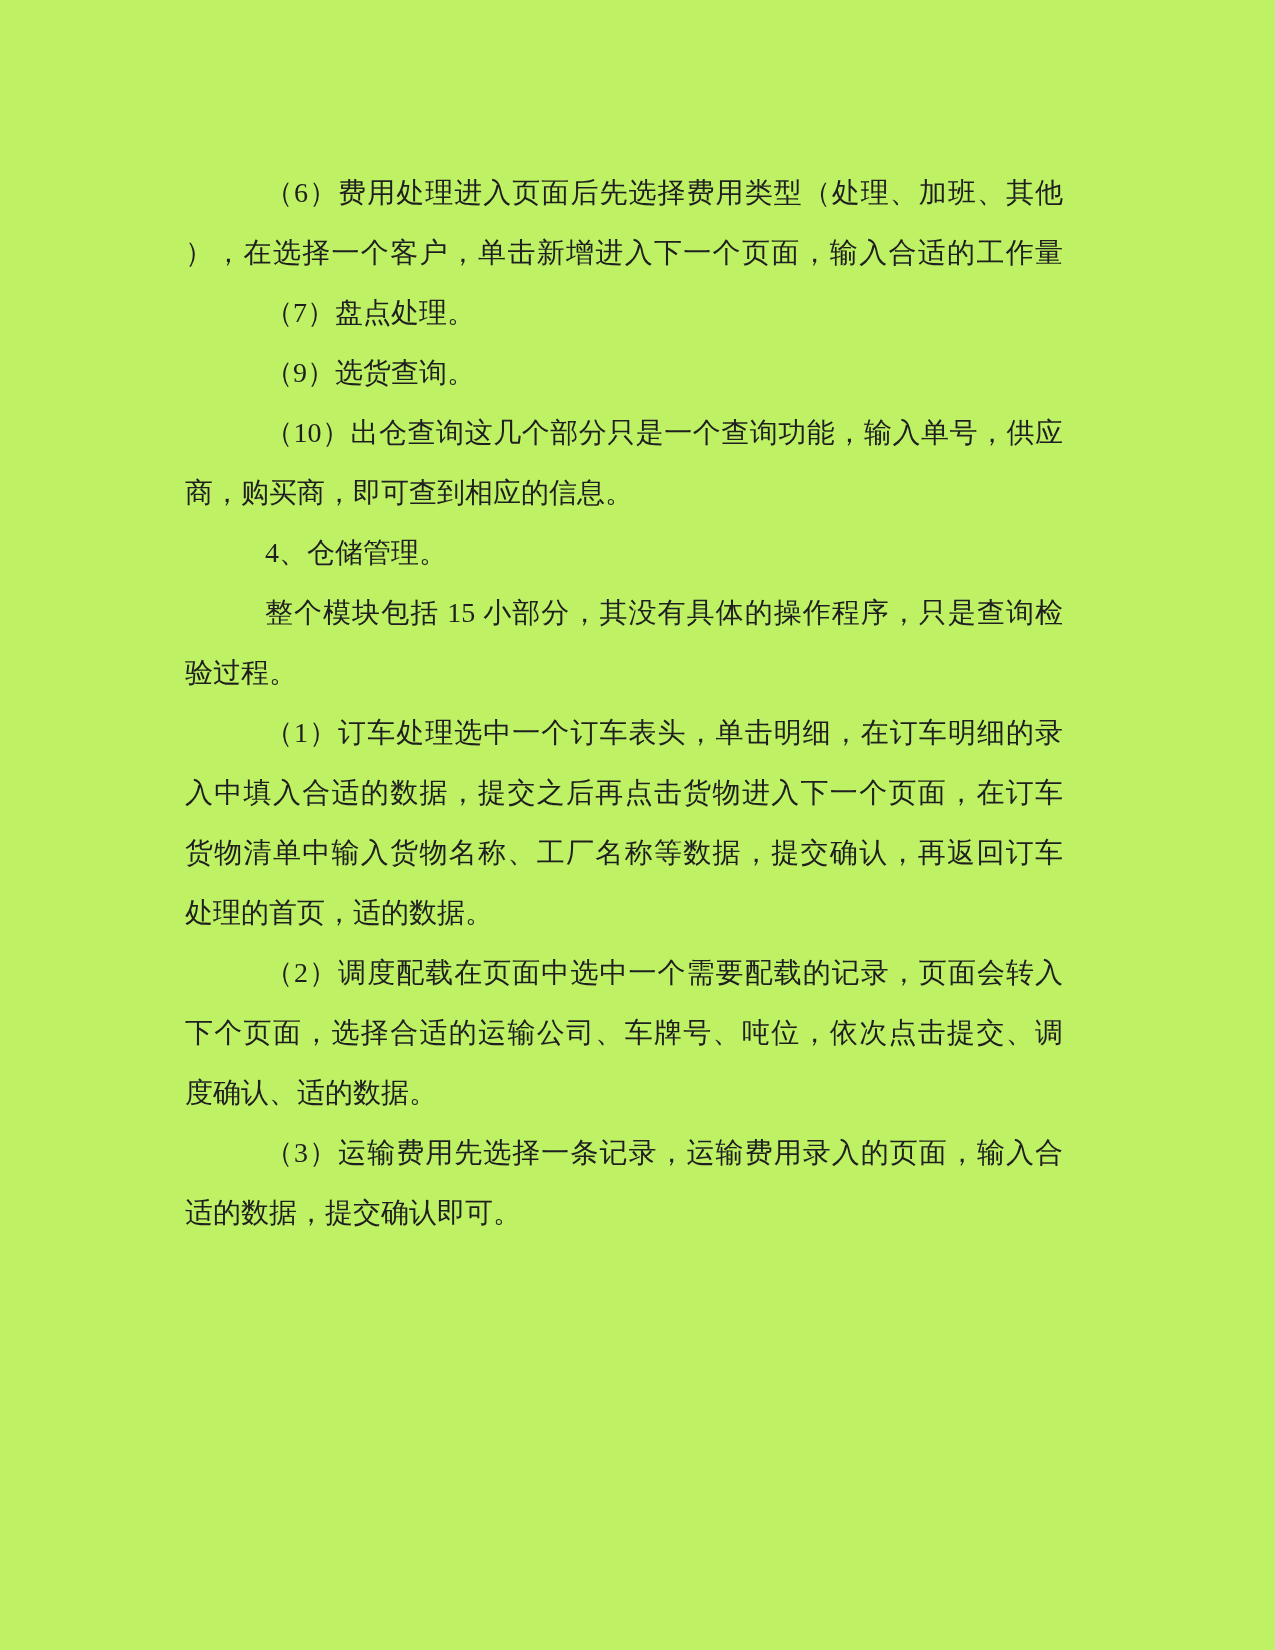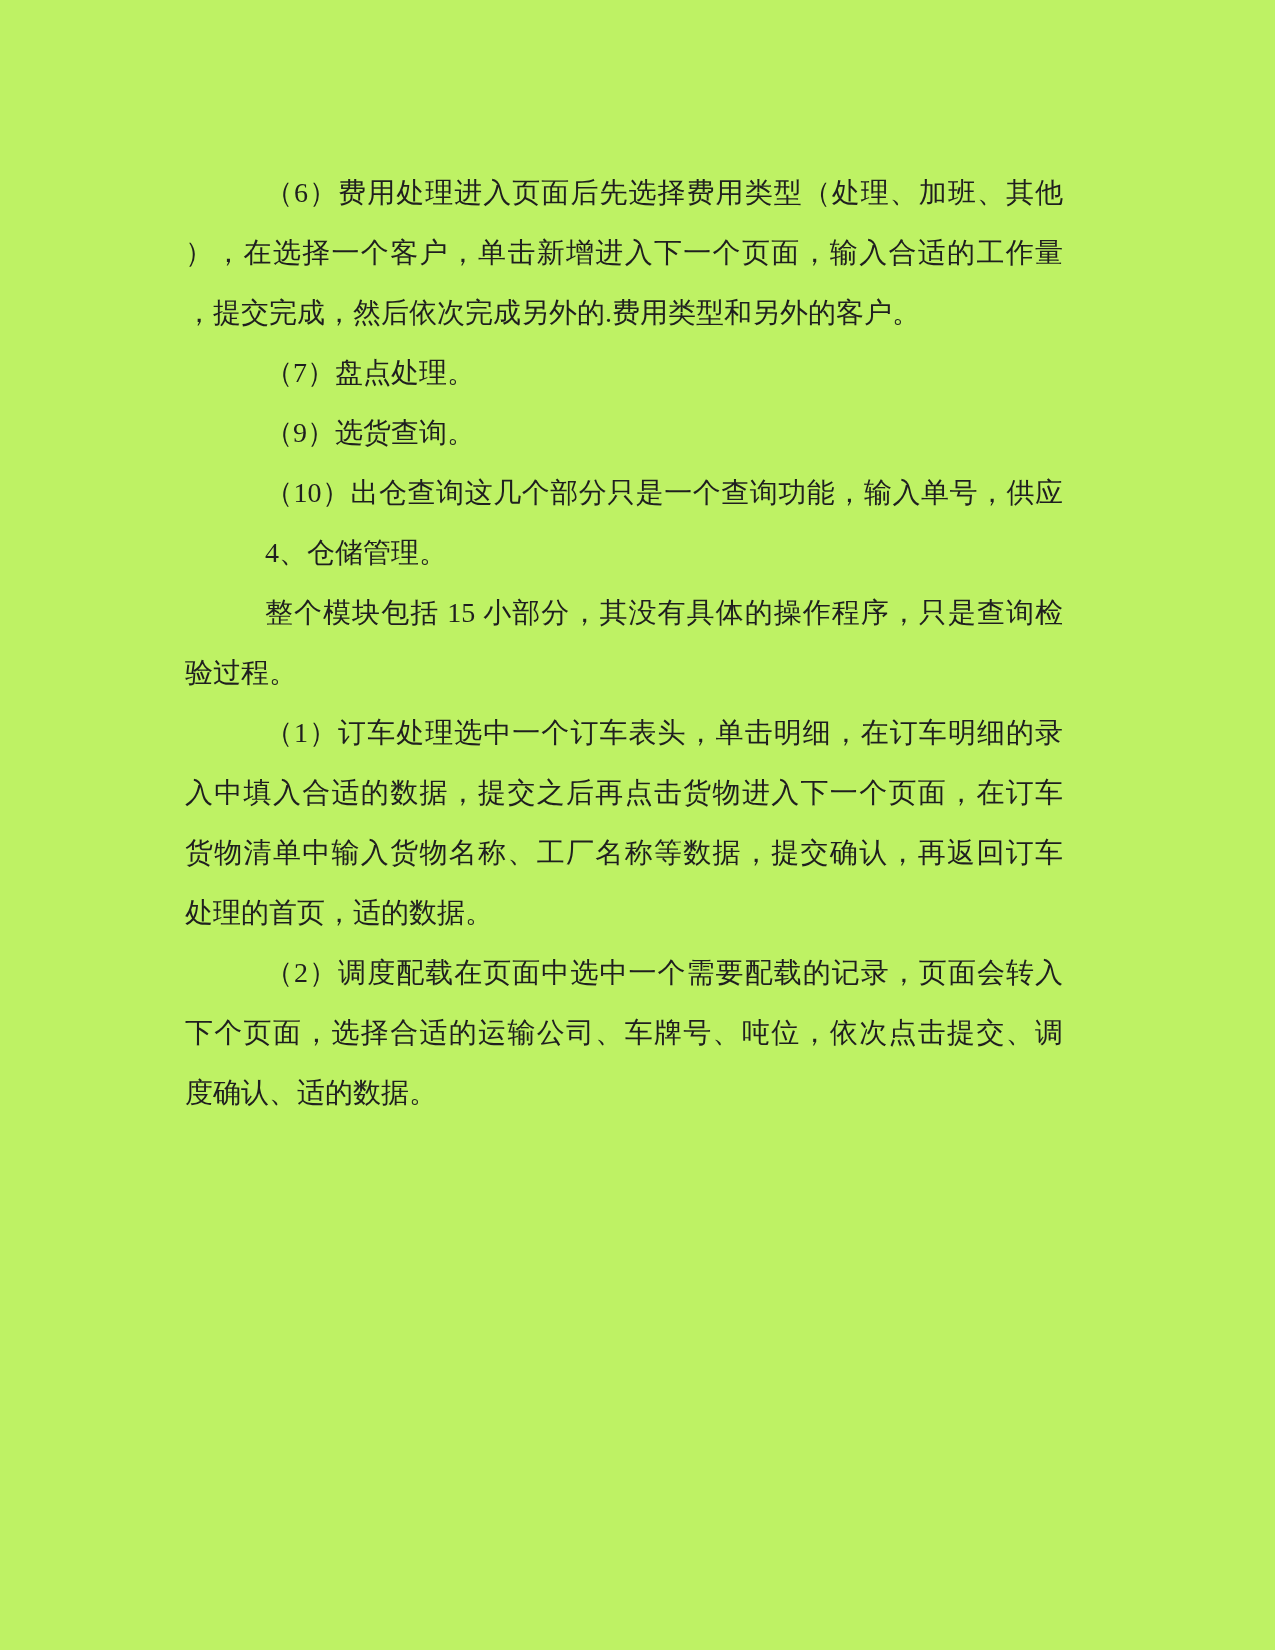--- a/index.html
+++ b/index.html
@@ -39,34 +39,34 @@
 </style>
 </head>
 <body>
 
 <div class="page">
   <div class="text-block">
 
     <div class="para">
       <div class="line fill ind">（6）费用处理进入页面后先选择费用类型（处理、加班、其他</div>
       <div class="line fill">），在选择一个客户，单击新增进入下一个页面，输入合适的工作量</div>
-      <div class="line">，提交完成，然后依次完成另外的.费用类型和另外的客户。</div>
     </div>
 
     <div class="para">
       <div class="line ind">（7）盘点处理。</div>
     </div>
 
 
     <div class="para">
       <div class="line ind">（9）选货查询。</div>
     </div>
 
     <div class="para">
       <div class="line fill ind">（10）出仓查询这几个部分只是一个查询功能，输入单号，供应</div>
+      <div class="line">商，购买商，即可查到相应的信息。</div>
     </div>
 
     <div class="para">
       <div class="line ind">4、仓储管理。</div>
     </div>
 
     <div class="para">
       <div class="line fill ind">整个模块包括 15 小部分，其没有具体的操作程序，只是查询检</div>
       <div class="line">验过程。</div>
     </div>
@@ -78,15 +78,19 @@
       <div class="line fill">货物清单中输入货物名称、工厂名称等数据，提交确认，再返回订车</div>
       <div class="line">处理的首页，适的数据。</div>
     </div>
 
     <div class="para">
       <div class="line fill ind">（2）调度配载在页面中选中一个需要配载的记录，页面会转入</div>
       <div class="line fill">下个页面，选择合适的运输公司、车牌号、吨位，依次点击提交、调</div>
       <div class="line">度确认、适的数据。</div>
     </div>
 
+    <div class="para">
+      <div class="line fill ind">（3）运输费用先选择一条记录，运输费用录入的页面，输入合</div>
+      <div class="line">适的数据，提交确认即可。</div>
+    </div>
 
   </div>
 </div>
 
 </body></html>

